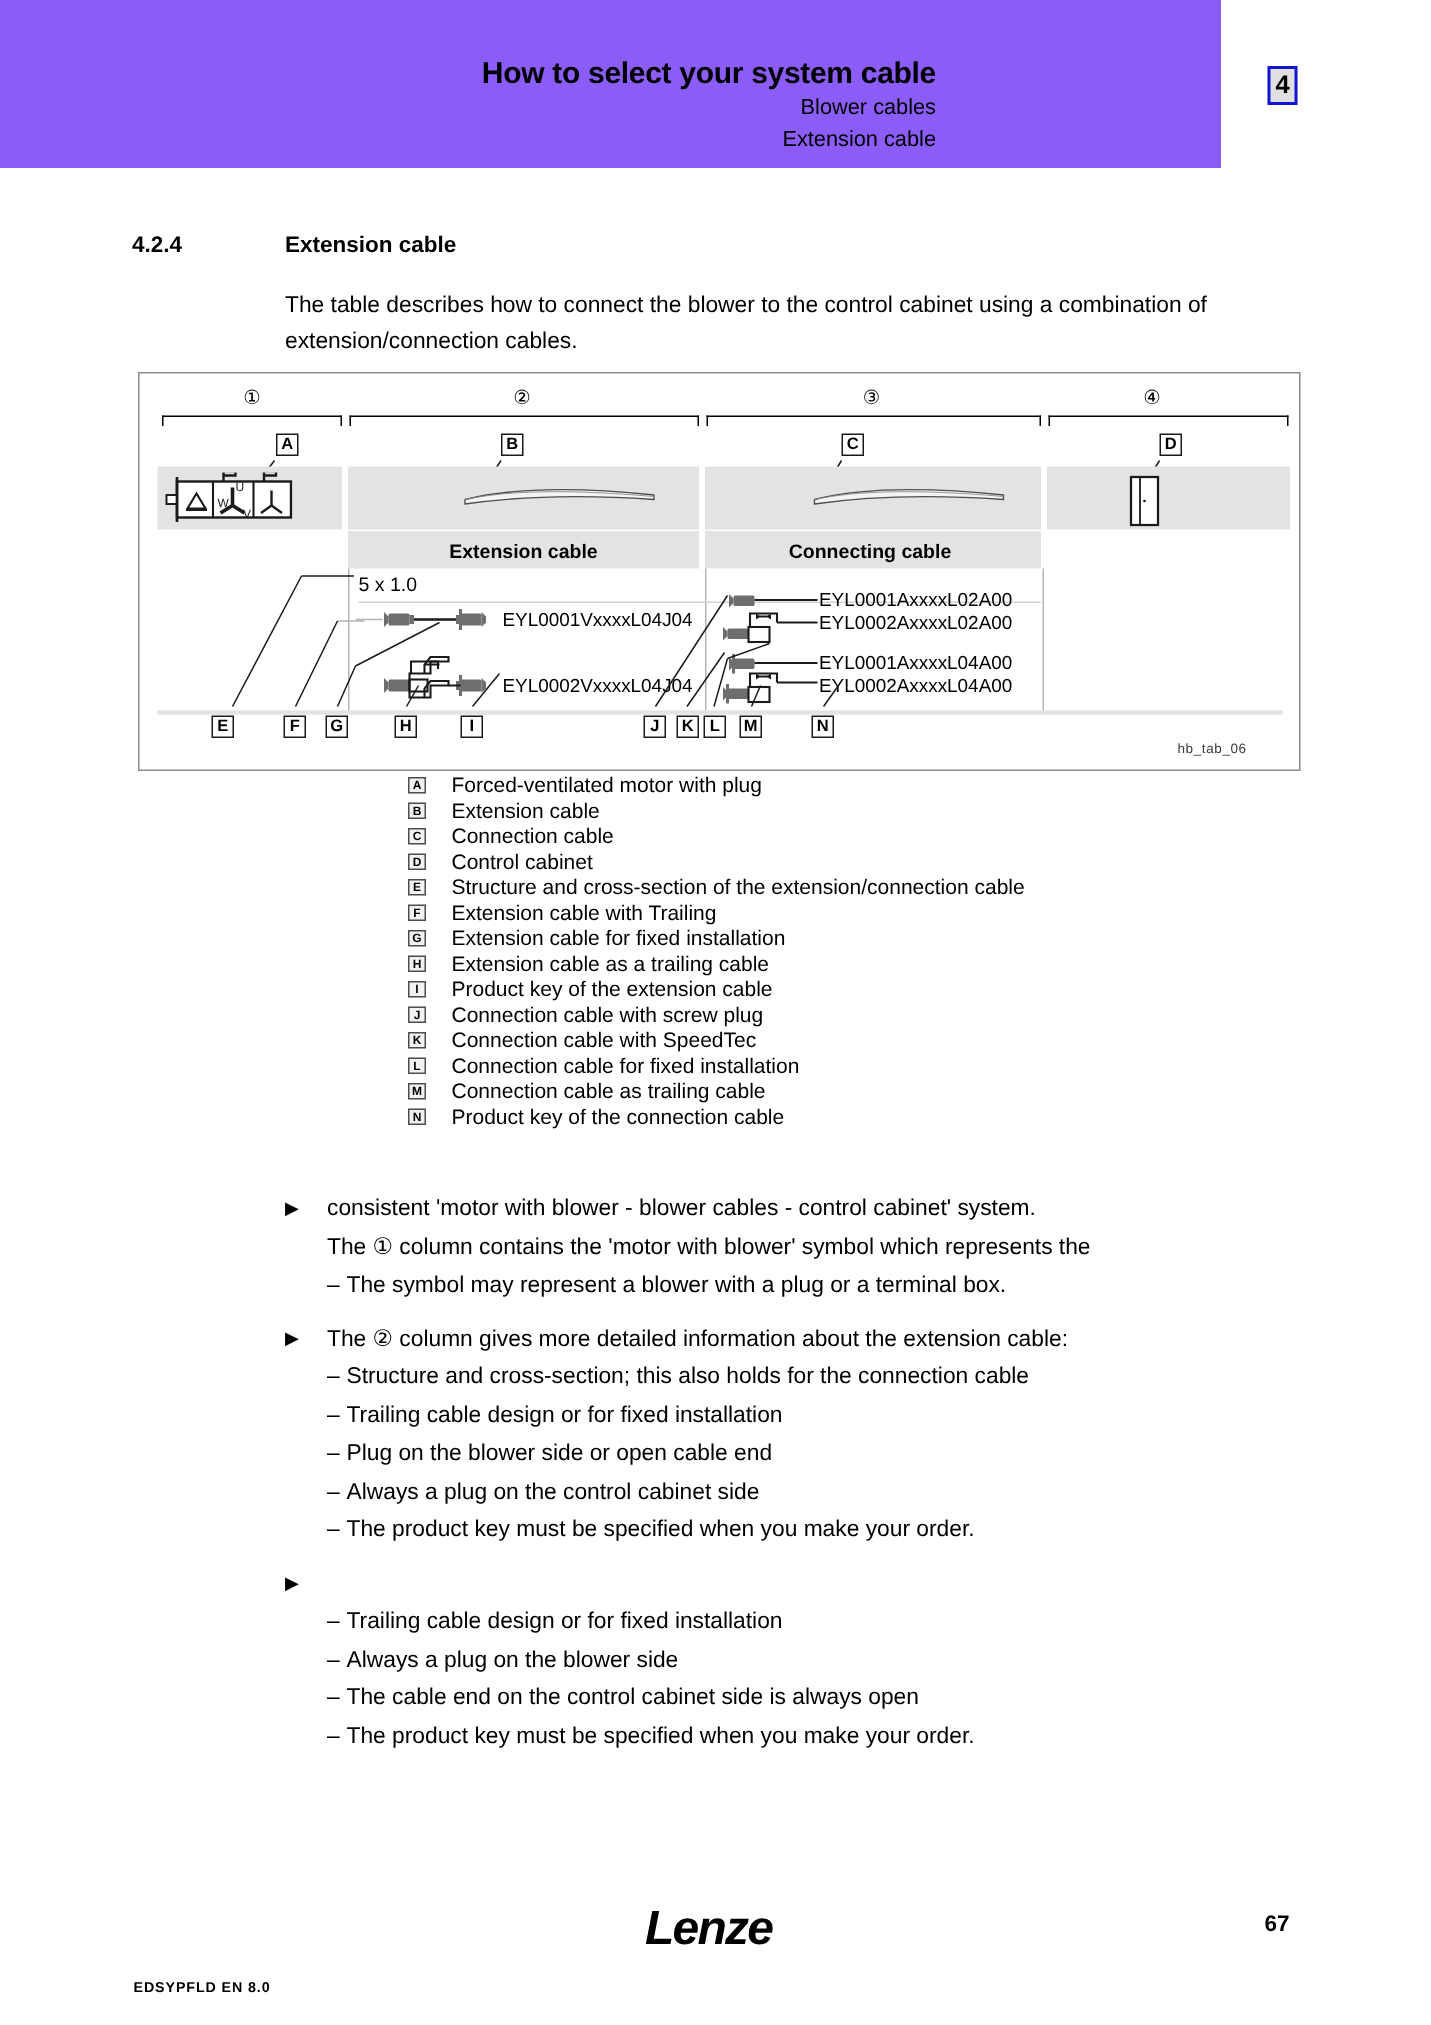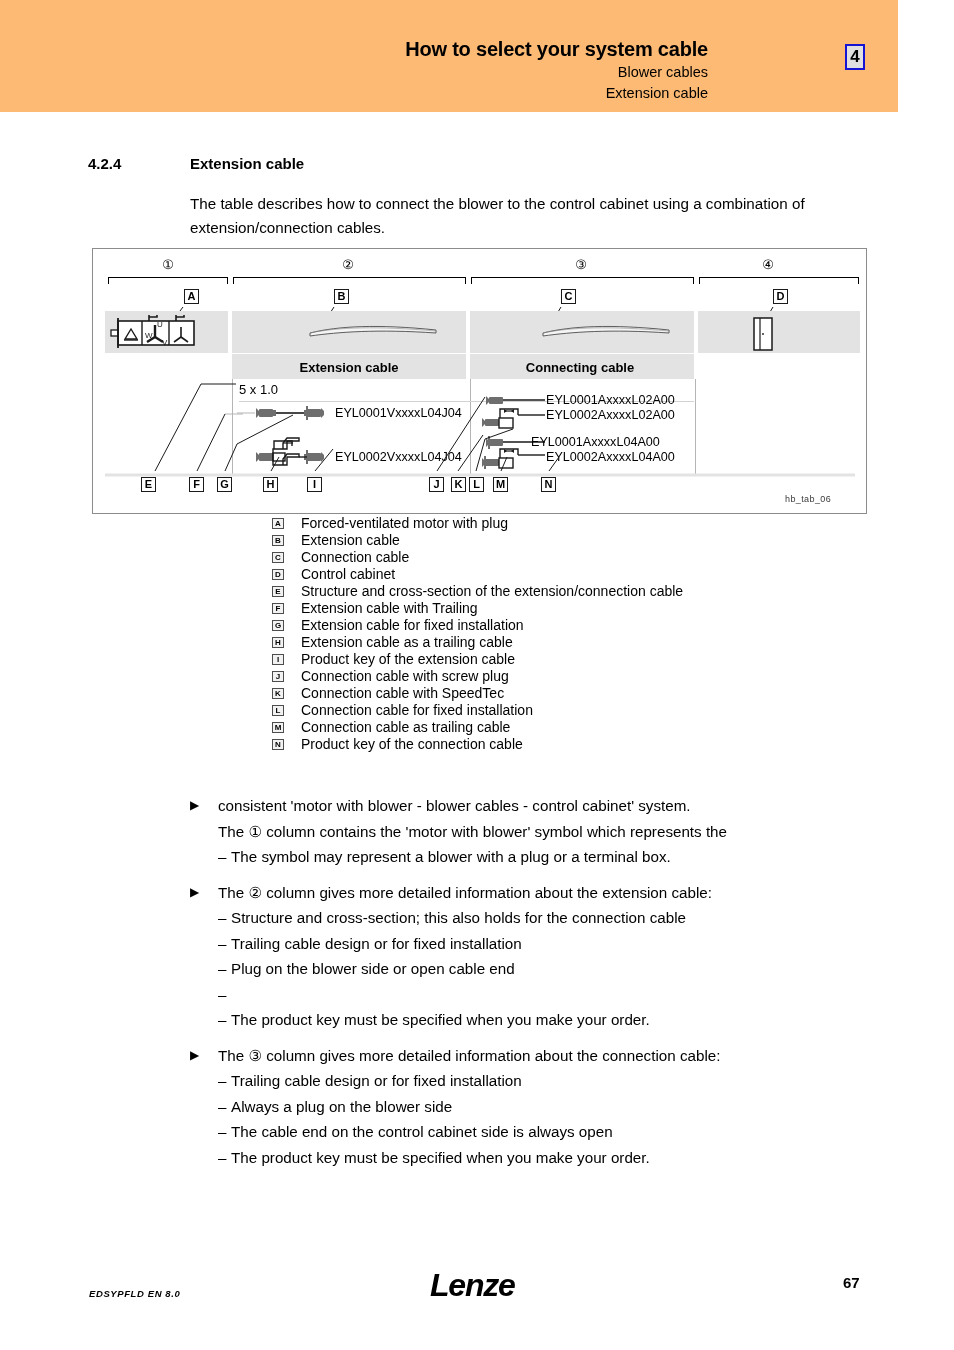--- a/index.html
+++ b/index.html
@@ -13,23 +13,23 @@
     font-family: "Liberation Sans", sans-serif;
     color: #000000;
     position: relative;
     overflow: hidden;
   }
 
   
   .page-header {
     position: absolute;
     left: 0; top: 0;
-    width: 898px;
+    width: 814px;
     height: 112px;
-    background: #fdba74;
+    background: #8b5cf6;
   }
   .header-inner {
     position: absolute;
     right: 190px;
     top: 36px;
     text-align: right;
     width: 620px;
   }
   .header-title {
     font-size: 20px;
@@ -241,23 +241,22 @@
   
   .footer-rule {
     position: absolute;
     left: 88px; top: 1271px;
     width: 778px;
     height: 1px;
     background: #ffffff;
   }
   .footer-left {
     position: absolute;
-    left: 89px; top: 1288px;
+    left: 89px; top: 1320px;
     font-size: 9.5px;
-    font-style: italic;
     font-weight: bold;
     letter-spacing: 0.6px;
   }
   .footer-logo {
     position: absolute;
     left: 430px; top: 1267px;
     font-size: 32px;
     font-weight: bold;
     font-style: italic;
     letter-spacing: -1.2px;
@@ -438,21 +437,21 @@
         <path d="M27 69 L27 60 L45 60 L45 66" fill="none" stroke="#1a1a1a" stroke-width="1.4"></path>
         <line x1="31" y1="62" x2="41" y2="62" stroke="#1a1a1a" stroke-width="1.2"></line>
         <path d="M31 60 L34 62 L31 64 Z" fill="#1a1a1a"></path>
         <path d="M41 60 L38 62 L41 64 Z" fill="#1a1a1a"></path>
       </g>
       <line x1="45" y1="66" x2="72" y2="66" stroke="#1a1a1a" stroke-width="1.4"></line>
     </svg>
 
     <div class="prodkey" style="left:453px; top:144px;">EYL0001AxxxxL02A00</div>
     <div class="prodkey" style="left:453px; top:159px;">EYL0002AxxxxL02A00</div>
-    <div class="prodkey" style="left:438px; top:186px;">EYL0001AxxxxL04A00</div>
+    <div class="prodkey" style="left:453px; top:186px;">EYL0001AxxxxL04A00</div>
     <div class="prodkey" style="left:453px; top:201px;">EYL0002AxxxxL04A00</div>
 
     <svg class="abs" style="left:0;top:0;width:773px;height:264px;">
 
       <line x1="108" y1="135" x2="143" y2="135" stroke="#1a1a1a" stroke-width="1"></line>
       <line x1="108" y1="135" x2="62" y2="222" stroke="#1a1a1a" stroke-width="1"></line>
 
       <line x1="132" y1="165" x2="150" y2="165" stroke="#b5b5b5" stroke-width="1"></line>
       <line x1="132" y1="165" x2="104" y2="222" stroke="#1a1a1a" stroke-width="1"></line>
 
@@ -580,33 +579,31 @@
   <div class="d-item">
     <div class="d-mark">–</div>
     <div class="d-text">Trailing cable design or for fixed installation</div>
   </div>
   <div class="d-item">
     <div class="d-mark">–</div>
     <div class="d-text">Plug on the blower side or open cable end</div>
   </div>
   <div class="d-item">
     <div class="d-mark">–</div>
+    <div class="d-text">Always a plug on the control cabinet side</div>
   </div>
   <div class="d-item">
     <div class="d-mark">–</div>
     <div class="d-text">The product key must be specified when you make your order.</div>
   </div>
 
   <div class="gap"></div>
 
   <div class="b-item">
     <div class="b-mark">▶</div>
-    <div>
-      <div class="b-text">The ③ column gives more detailed information about the connection cable:</div>
-    </div>
   </div>
   <div class="d-item">
     <div class="d-mark">–</div>
     <div class="d-text">Trailing cable design or for fixed installation</div>
   </div>
   <div class="d-item">
     <div class="d-mark">–</div>
     <div class="d-text">Always a plug on the blower side</div>
   </div>
   <div class="d-item">

